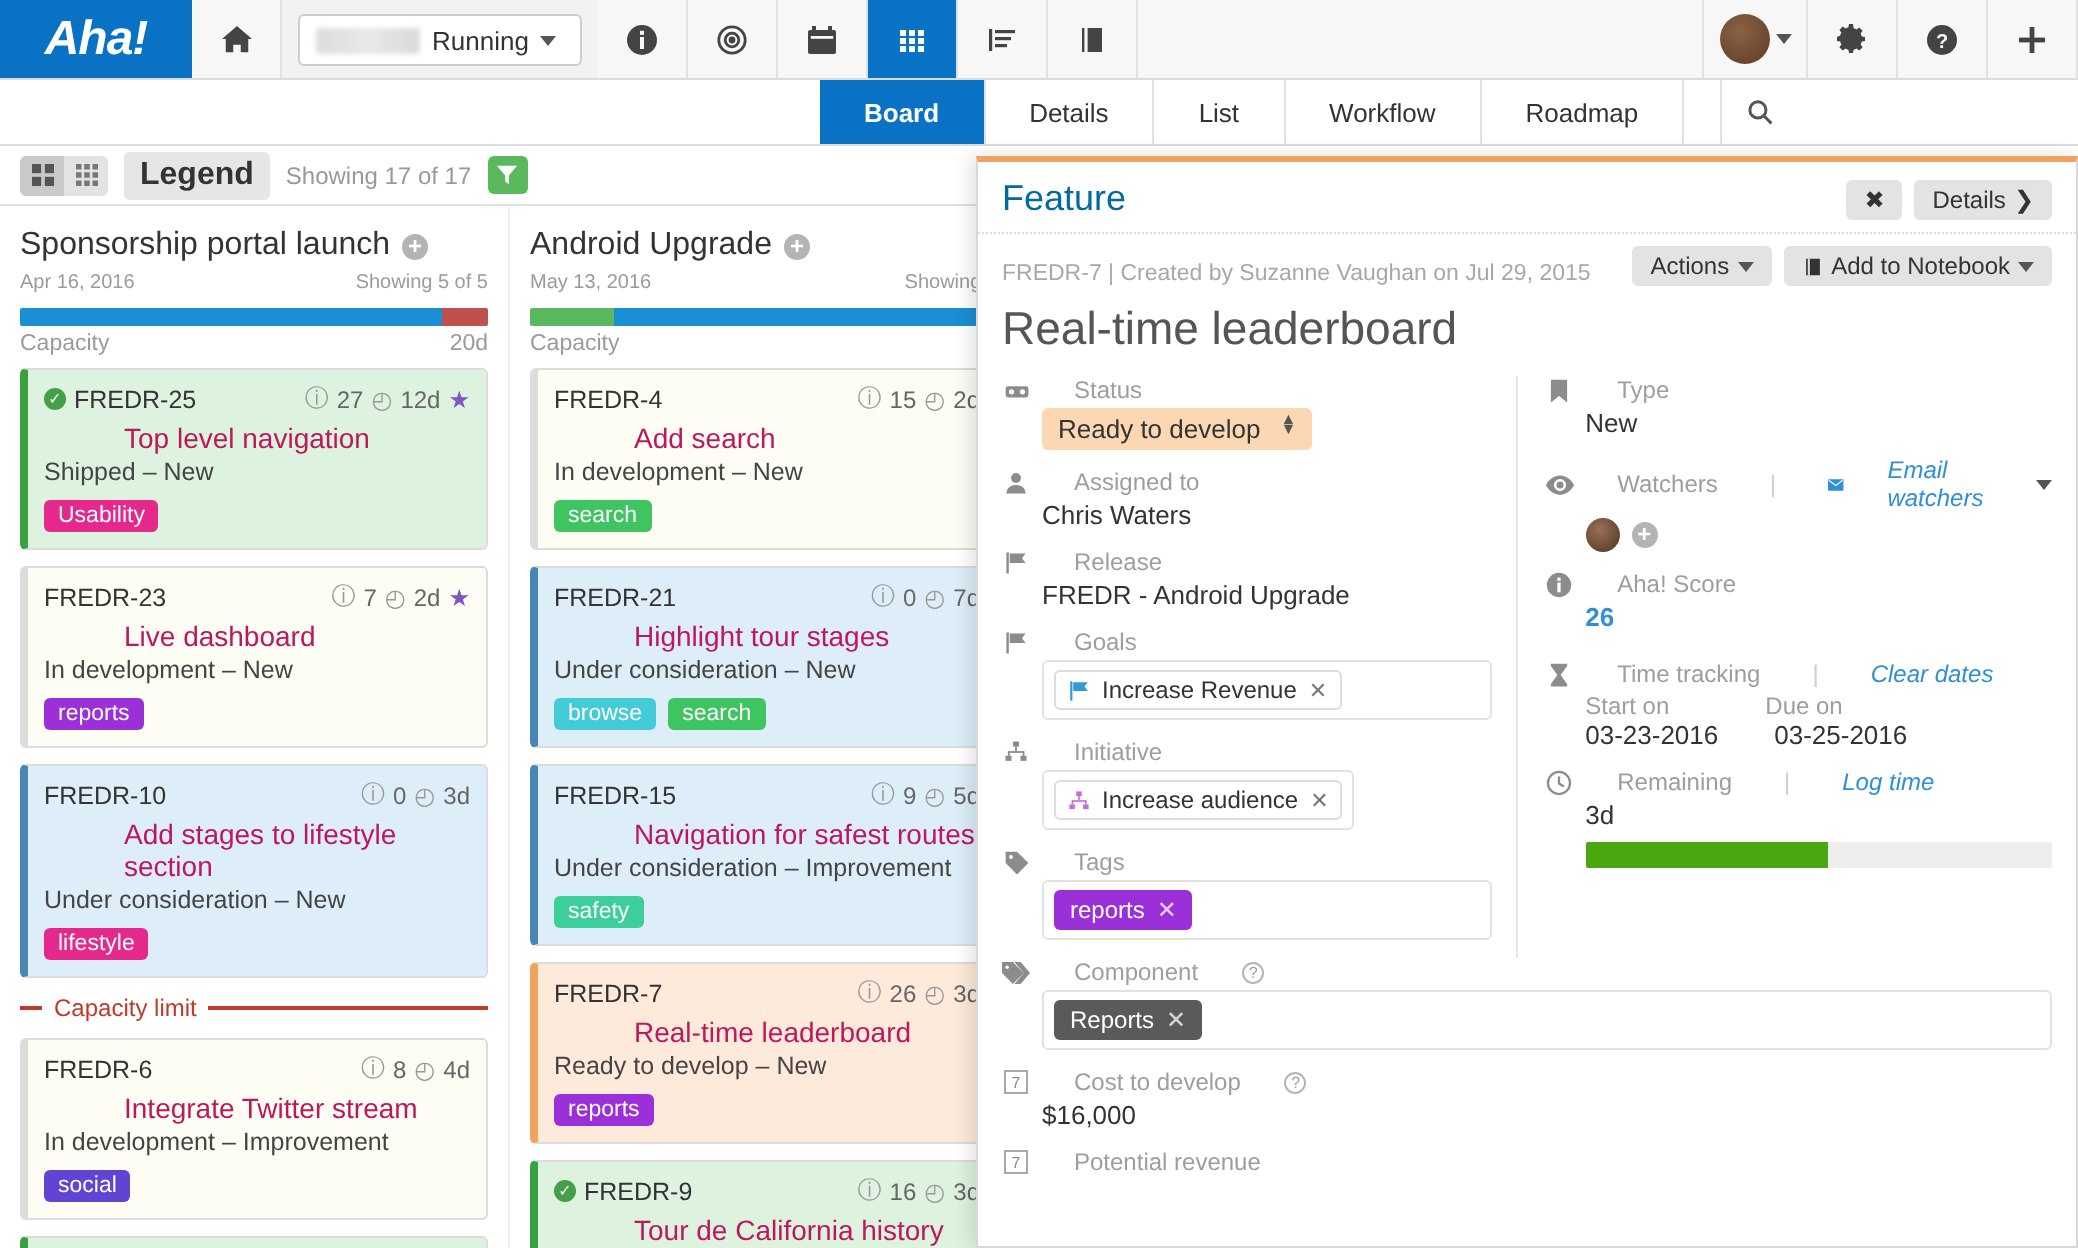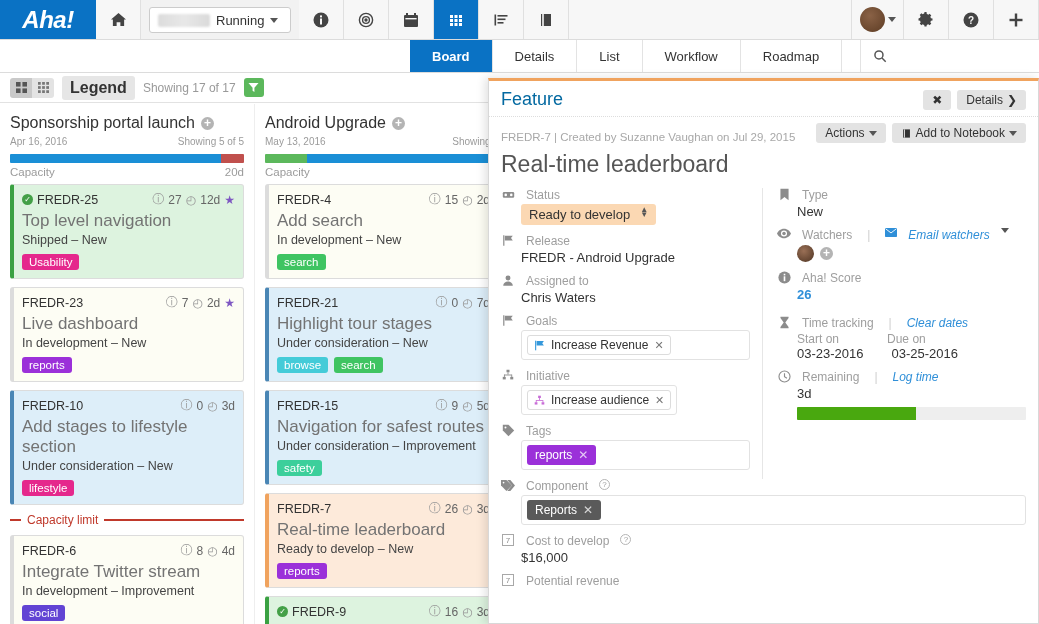--- a/index.html
+++ b/index.html
@@ -124,21 +124,21 @@
     display: flex; justify-content: space-between; align-items: center;
     font-size: 12.5px; color: #333;
   }
   .card-id { display: flex; align-items: center; gap: 4px; }
   .check {
     width: 11px; height: 11px; border-radius: 50%; background: #43a047;
     color:#fff; font-size: 8px; line-height: 11px; text-align:center;
   }
   .card-meta { display: flex; align-items: center; gap: 4px; color: #666; font-size: 12px; }
   .mi { color: #999; }
-  .card-name { color: #737373; font-size: 17px; margin-top: 3px; cursor: pointer; }
+  .card-name { color: #be185d; font-size: 14px; margin-top: 3px; cursor: pointer; margin-left: 40px; }
   .card-status { color: #444; font-size: 12.5px; margin-top: 2px; }
   .tags { display: flex; gap: 6px; margin-top: 7px; flex-wrap: wrap; }
   .tag {
     color: #fff; font-size: 11.5px; border-radius: 3px; padding: 2px 7px;
   }
   .cap-limit {
     display: flex; align-items: center; gap: 6px; color: #c0392b;
     font-size: 12px; margin: 2px 0 8px 0;
   }
   .cap-limit .ln { flex: 1; height: 2px; background: #c0392b; }
@@ -166,21 +166,21 @@
   }
   .crumb { font-size: 11.5px; color: #a8a8a8; }
   .panel-title {
     font-size: 23px; color: #555; padding: 2px 12px 10px 12px; font-weight: normal;
   }
   .panel-cols { display: flex; padding: 0 12px; }
   .pcol-l { width: 262px; padding-right: 12px; border-right: 1px solid #e6e6e6; }
   .pcol-r { flex: 1; padding-left: 14px; }
   .fld { margin-bottom: 9px; }
   .fld-label {
-    display: flex; align-items: flex-start; gap: 11px;
+    display: flex; align-items: center; gap: 22px;
     font-size: 12px; color: #9e9e9e; margin-bottom: 2px;
   }
   .fld-val { font-size: 13px; color: #333; padding-left: 20px; }
   .fld-icon { width: 14px; display:flex; justify-content:center; color:#8c8c8c; }
   .status-sel {
     margin-left: 20px; background: #fbd8b3; border-radius: 3px;
     padding: 3px 8px; font-size: 13px; color: #333;
     display: inline-flex; align-items: flex-start; gap: 10px; cursor: pointer;
   }
   .spin { display: flex; flex-direction: column; line-height: 5px; font-size: 8px; color:#555;}
@@ -663,40 +663,40 @@
                 <span>▲</span>
                 <span>▼</span>
               </span>
           </div>
         </div>
 
         <div class="fld">
           <div class="fld-label">
             <span class="fld-icon">
               <svg width="12" height="13" viewBox="0 0 16 16" fill="currentColor">
+                  <circle cx="8" cy="4.6" r="3.3"></circle>
+                  <path d="M1.6 15c0-3.6 2.9-5.7 6.4-5.7s6.4 2.1 6.4 5.7z"></path>
+                </svg>
+            </span>
+            <span>Assigned to</span>
+          </div>
+          <div class="fld-val">Chris Waters</div>
+        </div>
+
+        <div class="fld">
+          <div class="fld-label">
+            <span class="fld-icon">
+              <svg width="12" height="13" viewBox="0 0 16 16" fill="currentColor">
                   <rect x="1.6" y="1" width="1.6" height="14"></rect>
                   <path d="M3.8 1.6h10.6l-2.4 3.2 2.4 3.2H3.8z"></path>
                 </svg>
             </span>
             <span>Release</span>
           </div>
           <div class="fld-val">FREDR - Android Upgrade</div>
-        </div>
-
-        <div class="fld">
-          <div class="fld-label">
-            <span class="fld-icon">
-              <svg width="12" height="13" viewBox="0 0 16 16" fill="currentColor">
-                  <circle cx="8" cy="4.6" r="3.3"></circle>
-                  <path d="M1.6 15c0-3.6 2.9-5.7 6.4-5.7s6.4 2.1 6.4 5.7z"></path>
-                </svg>
-            </span>
-            <span>Assigned to</span>
-          </div>
-          <div class="fld-val">Chris Waters</div>
         </div>
 
         <div class="fld">
           <div class="fld-label">
             <span class="fld-icon">
               <svg width="12" height="13" viewBox="0 0 16 16" fill="currentColor">
                   <rect x="1.6" y="1" width="1.6" height="14"></rect>
                   <path d="M3.8 1.6h10.6l-2.4 3.2 2.4 3.2H3.8z"></path>
                 </svg>
             </span>

